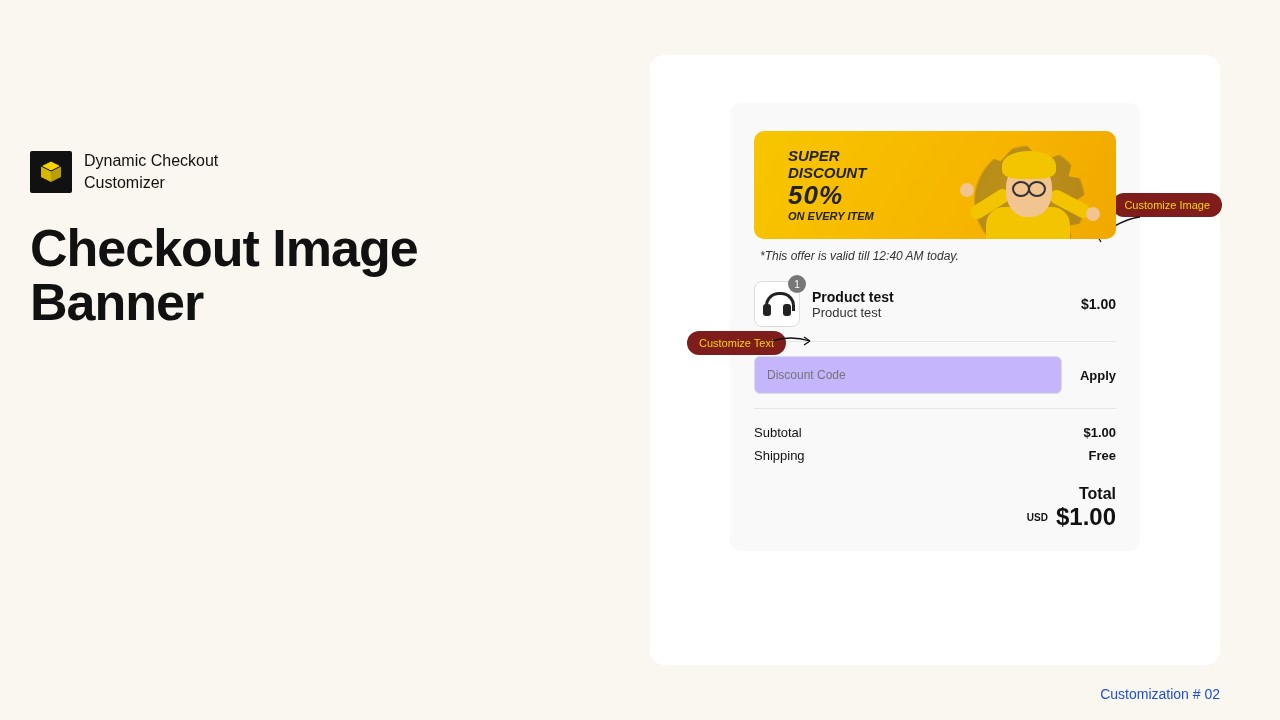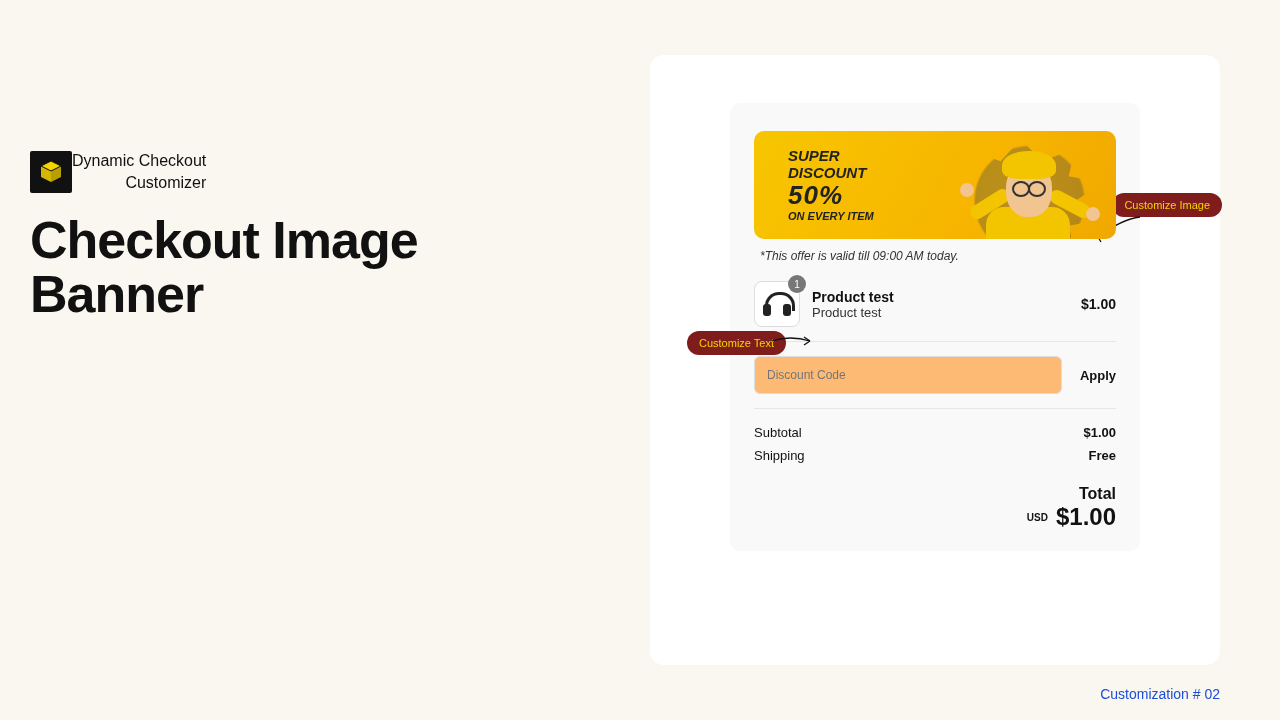--- a/index.html
+++ b/index.html
@@ -9,21 +9,21 @@
     font-family: -apple-system, BlinkMacSystemFont, "Segoe UI", sans-serif;
     color: #111;
     position: relative;
     overflow: hidden;
   }
   .left {
     position: absolute;
     left: 30px; top: 150px;
     width: 540px;
   }
-  .brand { display: flex; align-items: center; gap: 0; margin-bottom: 18px; text-align: right; }
+  .brand { display: flex; align-items: center; gap: 12px; margin-bottom: 26px; }
   .logo {
     width: 42px; height: 42px; background: #111;
     display: flex; align-items: center; justify-content: center;
     border-radius: 2px;
   }
   .brand-text { font-size: 16px; line-height: 1.4; font-weight: 500; }
   .headline { font-size: 52px; font-weight: 600; line-height: 1.05; letter-spacing: -1px; margin-bottom: 16px; }
   .sub { font-size: 22px; line-height: 1.45; color: #222; font-weight: 400; }
 
   .panel {
@@ -81,21 +81,21 @@
   .headphones { width:28px; height:24px; position:relative; }
   .headphones:before{content:"";position:absolute;left:2px;top:0;width:24px;height:16px;border:3px solid #222;border-bottom:none;border-radius:14px 14px 0 0;}
   .headphones:after{content:"";position:absolute;left:0;bottom:0;width:8px;height:12px;background:#222;border-radius:3px;box-shadow:20px 0 0 #222;}
   .qty-badge { position:absolute; top:-7px; right:-7px; width:18px; height:18px; background:#777; color:#fff; font-size:10px; border-radius:50%; display:flex; align-items:center; justify-content:center; }
   .prod-info { flex:1; }
   .prod-name { font-weight:700; font-size:14px; }
   .prod-sub { font-size:13px; color:#333; }
   .price { font-weight:700; font-size:14px; }
 
   .discount-row { display:flex; gap:18px; align-items:center; padding:14px 0; border-bottom:1px solid #e6e6e6; }
-  .discount-input { flex:1; border:1px solid #ddd; border-radius:6px; padding:11px 12px; font-size:12px; background:#fdba74; color:#555; }
+  .discount-input { flex:1; border:1px solid #ddd; border-radius:6px; padding:11px 12px; font-size:12px; background:#c4b5fd; color:#555; }
   .apply { font-weight:700; font-size:13px; }
 
   .summary { padding-top:12px; }
   .sum-row { display:flex; justify-content:space-between; font-size:13px; padding:4px 0; }
   .sum-row .val { font-weight:700; }
   .total-row { display:flex; justify-content:space-between; align-items:flex-end; padding-top:18px;flex-direction:column; }
   .total-label { font-weight:800; font-size:16px; }
   .total-val { font-weight:800; font-size:24px; }
   .cur { font-size:10px; font-weight:600; margin-right:8px; vertical-align:4px; }
 
@@ -168,21 +168,21 @@
         <div class="arm-l"></div>
           <div class="hand-l"></div>
         <div class="arm-r"></div>
           <div class="hand-r"></div>
         <div class="head"></div>
         <div class="beanie"></div>
         <div class="glasses"></div>
       </div>
     </div>
 
-    <div class="caption">*This offer is valid till 09:00 AM today.</div>
+    <div class="caption">*This offer is valid till 12:40 AM today.</div>
 
     <div class="product-row">
       <div class="thumb">
         <div class="headphones"></div>
         <div class="qty-badge">1</div>
       </div>
       <div class="prod-info">
         <div class="prod-name">Product test</div>
         <div class="prod-sub">Product test</div>
       </div>

